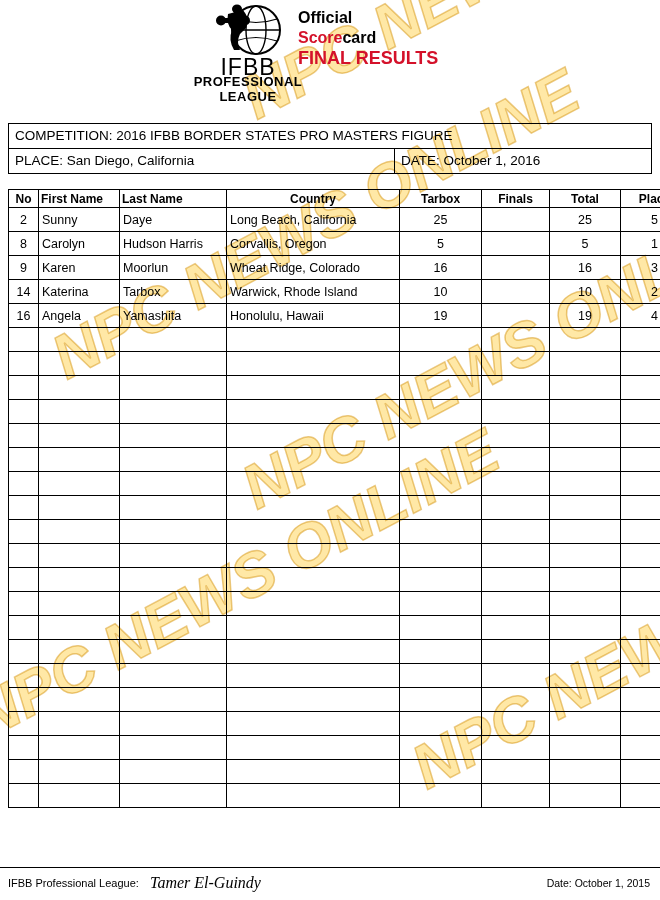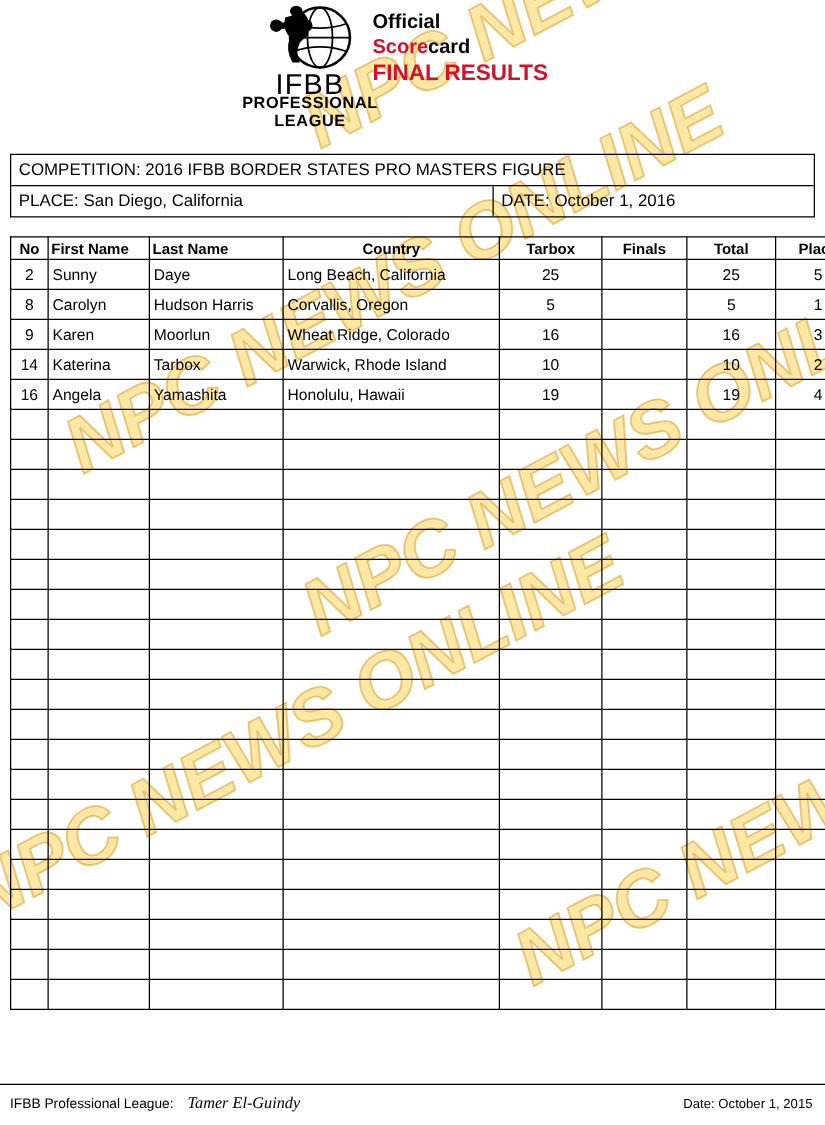--- a/index.html
+++ b/index.html
@@ -190,21 +190,21 @@
     left: 8px;
     top: 9px;
     font-size: 11px;
   }
   .footer-sig {
     position: absolute;
     left: 150px;
     top: 6px;
     font-family: "Liberation Serif", serif;
     font-style: italic;
-    font-size: 13px;
+    font-size: 16px;
   }
   .footer-right {
     position: absolute;
     right: 10px;
     top: 9px;
     font-size: 10.5px;
   }
 </style>
 </head>
 <body>

